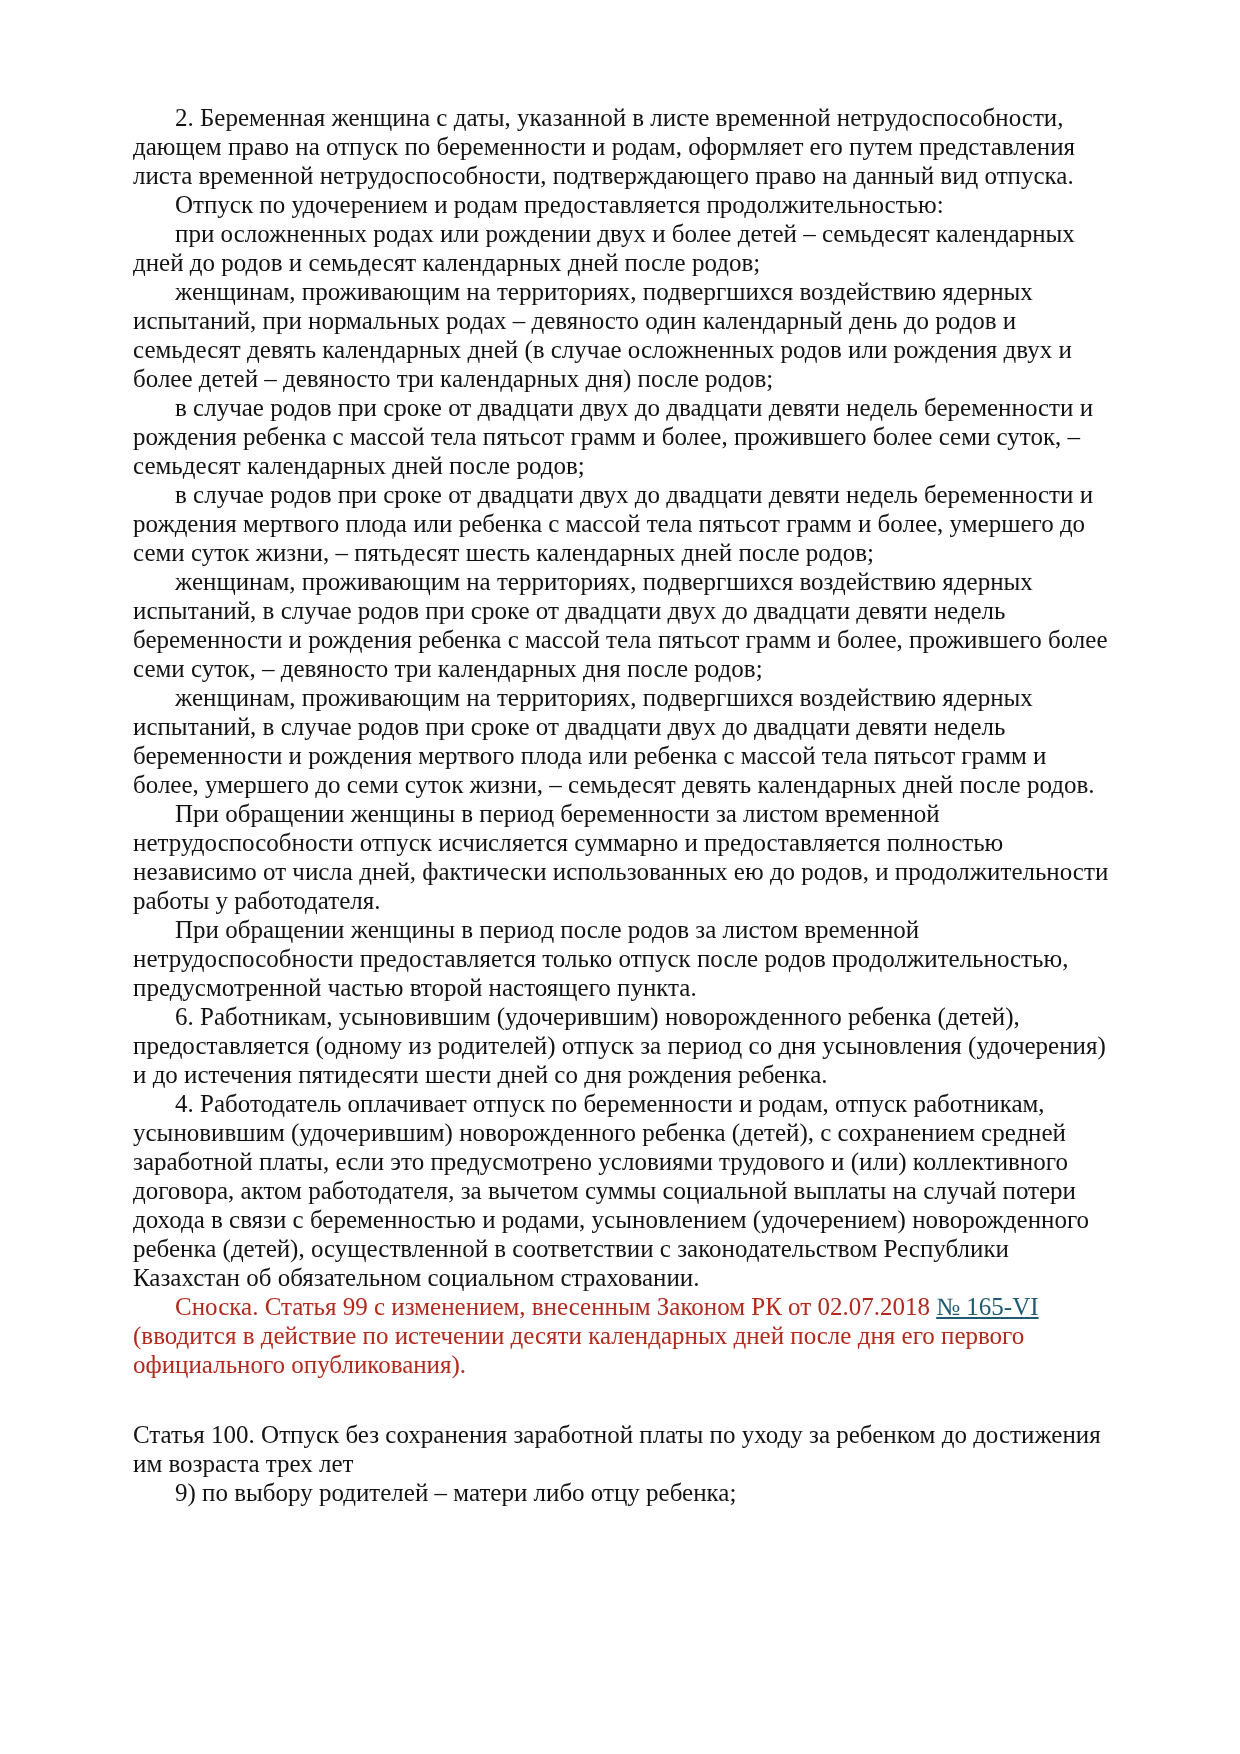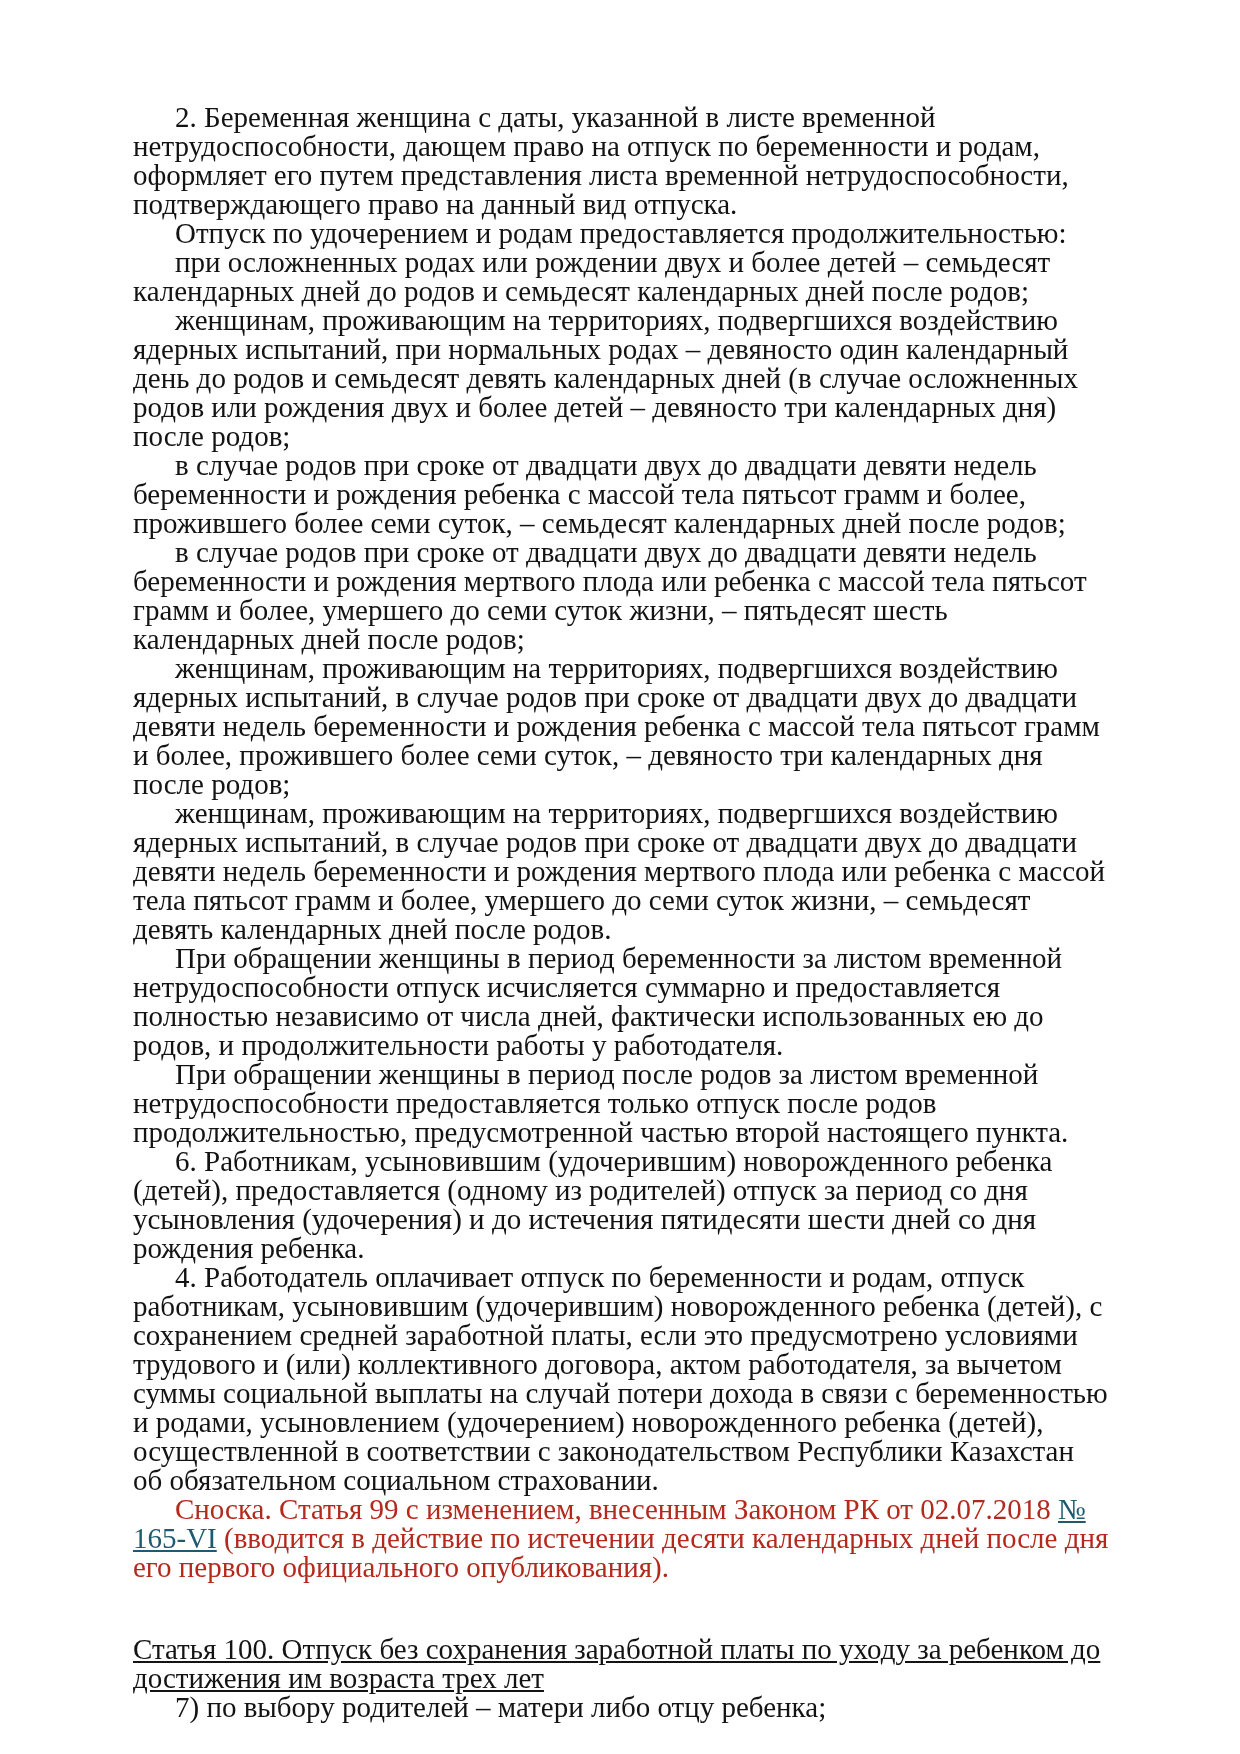--- a/index.html
+++ b/index.html
@@ -5,31 +5,31 @@
   html, body { margin: 0; padding: 0; background: #ffffff; }
   .page {
     position: relative;
     width: 1240px;
     height: 1754px;
     box-sizing: border-box;
     background: #ffffff;
     padding: 103px 130px 0 133px;
     overflow: hidden;
     font-family: "Liberation Serif", "DejaVu Serif", serif;
-    font-size: 29px;
+    font-size: 25px;
     line-height: 29px;
     color: #131313;
   }
   .para {
     margin: 0;
     text-align: left;
     word-spacing: normal;
   }
   .indent { text-indent: 42px; }
-  .heading { margin-top: 24px; text-decoration: underline; }
+  .heading { margin-top: 12px; }
   .spacer { height: 29px; }
   .footnote { color: var(--accent-red, #b3291c); }
   .red-text { color: var(--accent-red, #b3291c); }
   .law-link {
     color: var(--link-blue, #1f5a70);
     text-decoration: underline;
     cursor: pointer;
     text-align: center;
   }
 </style>
@@ -46,15 +46,15 @@
       <p class="para indent">в случае родов при сроке от двадцати двух до двадцати девяти недель беременности и рождения мертвого плода или ребенка с массой тела пятьсот грамм и более, умершего до семи суток жизни, – пятьдесят шесть календарных дней после родов;</p>
       <p class="para indent">женщинам, проживающим на территориях, подвергшихся воздействию ядерных испытаний, в случае родов при сроке от двадцати двух до двадцати девяти недель беременности и рождения ребенка с массой тела пятьсот грамм и более, прожившего более семи суток, – девяносто три календарных дня после родов;</p>
       <p class="para indent">женщинам, проживающим на территориях, подвергшихся воздействию ядерных испытаний, в случае родов при сроке от двадцати двух до двадцати девяти недель беременности и рождения мертвого плода или ребенка с массой тела пятьсот грамм и более, умершего до семи суток жизни, – семьдесят девять календарных дней после родов.</p>
       <p class="para indent">При обращении женщины в период беременности за листом временной нетрудоспособности отпуск исчисляется суммарно и предоставляется полностью независимо от числа дней, фактически использованных ею до родов, и продолжительности работы у работодателя.</p>
       <p class="para indent">При обращении женщины в период после родов за листом временной нетрудоспособности предоставляется только отпуск после родов продолжительностью, предусмотренной частью второй настоящего пункта.</p>
       <p class="para indent">6. Работникам, усыновившим (удочерившим) новорожденного ребенка (детей), предоставляется (одному из родителей) отпуск за период со дня усыновления (удочерения) и до истечения пятидесяти шести дней со дня рождения ребенка.</p>
       <p class="para indent">4. Работодатель оплачивает отпуск по беременности и родам, отпуск работникам, усыновившим (удочерившим) новорожденного ребенка (детей), с сохранением средней заработной платы, если это предусмотрено условиями трудового и (или) коллективного договора, актом работодателя, за вычетом суммы социальной выплаты на случай потери дохода в связи с беременностью и родами, усыновлением (удочерением) новорожденного ребенка (детей), осуществленной в соответствии с законодательством Республики Казахстан об обязательном социальном страховании.</p>
       <p class="para indent footnote"><span class="red-text">Сноска. Статья 99 с изменением, внесенным Законом РК от 02.07.2018 </span><a class="law-link" href="#">№ 165-VI</a><span class="red-text"> (вводится в действие по истечении десяти календарных дней после дня его первого официального опубликования).</span></p>
       <div class="spacer"></div>
       <p class="para heading">Статья 100. Отпуск без сохранения заработной платы по уходу за ребенком до достижения им возраста трех лет</p>
-      <p class="para indent">7) по выбору родителей – матери либо отцу ребенка;</p>
+      <p class="para indent">9) по выбору родителей – матери либо отцу ребенка;</p>
     </div>
 </div>
 
 </body></html>

